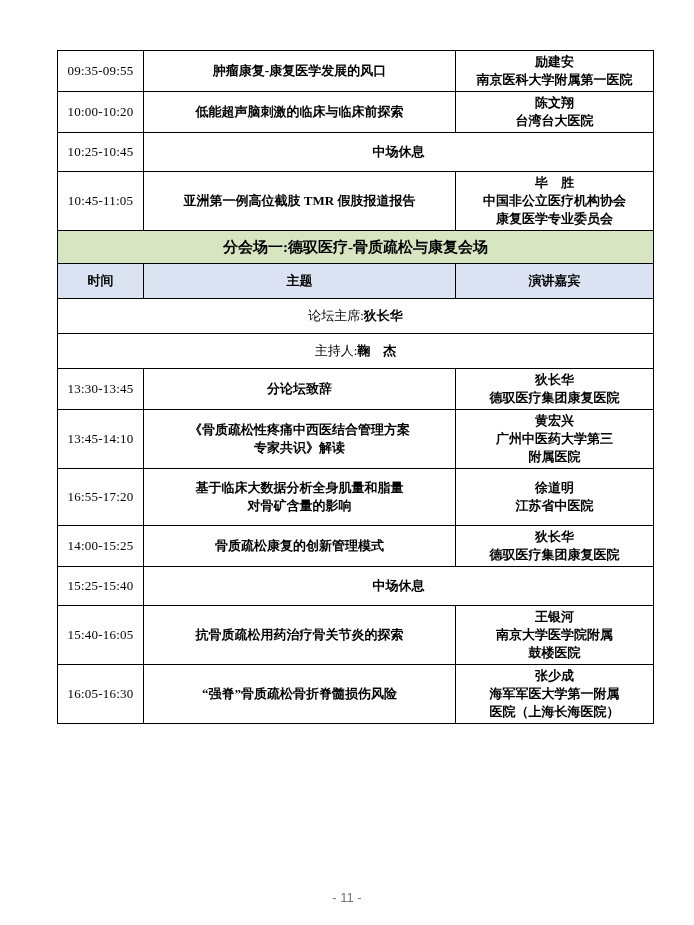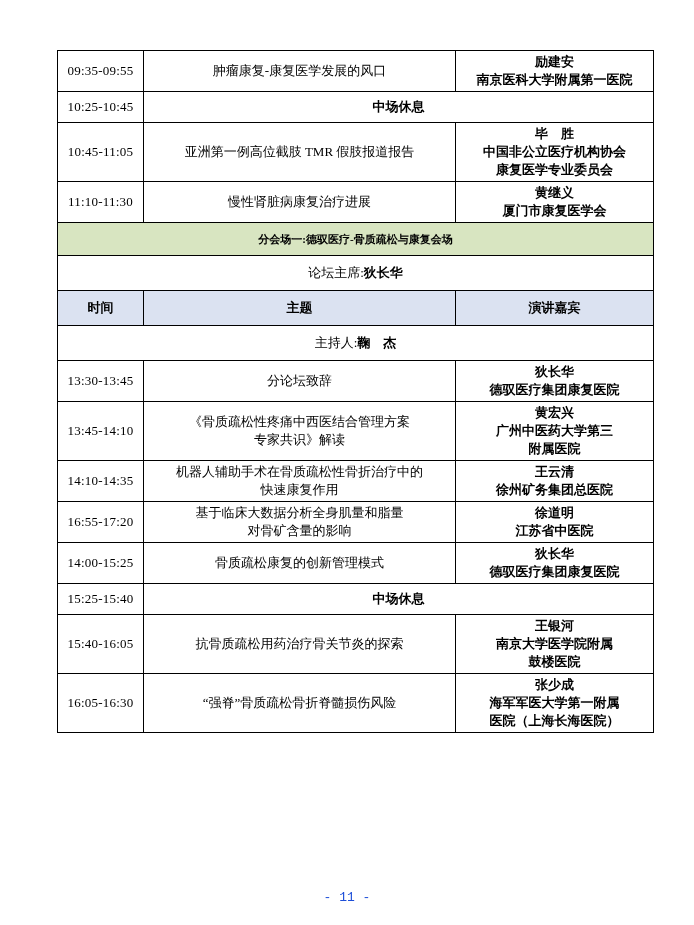--- a/index.html
+++ b/index.html
@@ -20,64 +20,64 @@
     table-layout: fixed;
   }
   col.c-time    { width: 86px; }
   col.c-topic   { width: 312px; }
   col.c-speaker { width: 198px; }
 
   td {
     border: 1px solid #000;
     text-align: center;
     vertical-align: middle;
-    padding: 2px 4px;
+    padding: 10px 4px;
     font-size: 13px;
     line-height: 18px;
   }
 
   td.time-cell {
     font-weight: normal;
     font-family: "Liberation Serif", "DejaVu Serif", serif;
     letter-spacing: 0.2px;
   }
   td.topic-cell {
-    font-weight: normal;
+    font-weight: bold;
     white-space: pre-line;
   }
   td.speaker-cell { padding: 2px 3px; }
   .speaker-name { font-weight: bold; }
   .speaker-org  { font-weight: bold; white-space: pre-line; }
 
   td.break-cell { font-weight: bold; padding: 6px 4px; }
 
   td.section-cell {
     background: var(--section-bg, #d8e5c1);
     font-weight: bold;
-    font-size: 11px;
+    font-size: 15px;
     padding: 7px 7px;
   }
   td.chair-cell { padding: 8px 4px; }
   .chair-label { font-weight: normal; }
   .chair-name  { font-weight: bold; }
 
   td.colhead-cell {
     background: var(--header-bg, #dbe2f1);
     font-weight: bold;
     padding: 8px 4px;
   }
 
   .page-footer {
     position: absolute;
     left: 0; right: 0;
     top: 890px;
     text-align: center;
     font-size: 13px;
-    color: #1d4ed8;
-    font-family: Liberation Mono, monospace;
+    color: #737373;
+    font-family: Liberation Sans, sans-serif;
   }
 </style>
 </head>
 <body>
 
 <div class="page">
 
   <table class="schedule">
     <colgroup>
       <col class="c-time">
@@ -87,79 +87,70 @@
     <tbody id="schedule-body">
         <tr>
           <td class="time-cell">09:35-09:55</td>
           <td class="topic-cell">肿瘤康复-康复医学发展的风口</td>
           <td class="speaker-cell">
             <div class="speaker-name">励建安</div>
             <div class="speaker-org">南京医科大学附属第一医院</div>
           </td>
         </tr>
         <tr>
+          <td class="time-cell">10:00-10:20</td>
+          <td class="topic-cell">低能超声脑刺激的临床与临床前探索</td>
+          <td class="speaker-cell">
+            <div class="speaker-name">陈文翔</div>
+            <div class="speaker-org">台湾台大医院</div>
+          </td>
+        </tr>
+        <tr>
           <td class="time-cell">10:25-10:45</td>
           <td class="break-cell" colspan="2">中场休息</td>
         </tr>
         <tr>
           <td class="time-cell">10:45-11:05</td>
           <td class="topic-cell">亚洲第一例高位截肢 TMR 假肢报道报告</td>
           <td class="speaker-cell">
             <div class="speaker-name">毕　胜</div>
             <div class="speaker-org">中国非公立医疗机构协会
 康复医学专业委员会</div>
           </td>
         </tr>
         <tr>
-          <td class="time-cell">11:10-11:30</td>
-          <td class="topic-cell">慢性肾脏病康复治疗进展</td>
-          <td class="speaker-cell">
-            <div class="speaker-name">黄继义</div>
-            <div class="speaker-org">厦门市康复医学会</div>
-          </td>
-        </tr>
-        <tr>
           <td class="section-cell" colspan="3">分会场一:德驭医疗-骨质疏松与康复会场</td>
-        </tr>
-        <tr>
-          <td class="chair-cell" colspan="3"><span class="chair-label">论坛主席:</span><span class="chair-name">狄长华</span></td>
         </tr>
         <tr>
           <td class="colhead-cell">时间</td>
           <td class="colhead-cell">主题</td>
           <td class="colhead-cell">演讲嘉宾</td>
+        </tr>
+        <tr>
+          <td class="chair-cell" colspan="3"><span class="chair-label">论坛主席:</span><span class="chair-name">狄长华</span></td>
         </tr>
         <tr>
           <td class="chair-cell" colspan="3"><span class="chair-label">主持人:</span><span class="chair-name">鞠　杰</span></td>
         </tr>
         <tr>
           <td class="time-cell">13:30-13:45</td>
           <td class="topic-cell">分论坛致辞</td>
           <td class="speaker-cell">
             <div class="speaker-name">狄长华</div>
             <div class="speaker-org">德驭医疗集团康复医院</div>
           </td>
         </tr>
         <tr>
           <td class="time-cell">13:45-14:10</td>
           <td class="topic-cell">《骨质疏松性疼痛中西医结合管理方案
 专家共识》解读</td>
           <td class="speaker-cell">
             <div class="speaker-name">黄宏兴</div>
             <div class="speaker-org">广州中医药大学第三
 附属医院</div>
-          </td>
-        </tr>
-        <tr>
-          <td class="time-cell">14:10-14:35</td>
-          <td class="topic-cell">机器人辅助手术在骨质疏松性骨折治疗中的
-快速康复作用</td>
-          <td class="speaker-cell">
-            <div class="speaker-name">王云清</div>
-            <div class="speaker-org">徐州矿务集团总医院</div>
           </td>
         </tr>
         <tr>
           <td class="time-cell">16:55-17:20</td>
           <td class="topic-cell">基于临床大数据分析全身肌量和脂量
 对骨矿含量的影响</td>
           <td class="speaker-cell">
             <div class="speaker-name">徐道明</div>
             <div class="speaker-org">江苏省中医院</div>
           </td>

